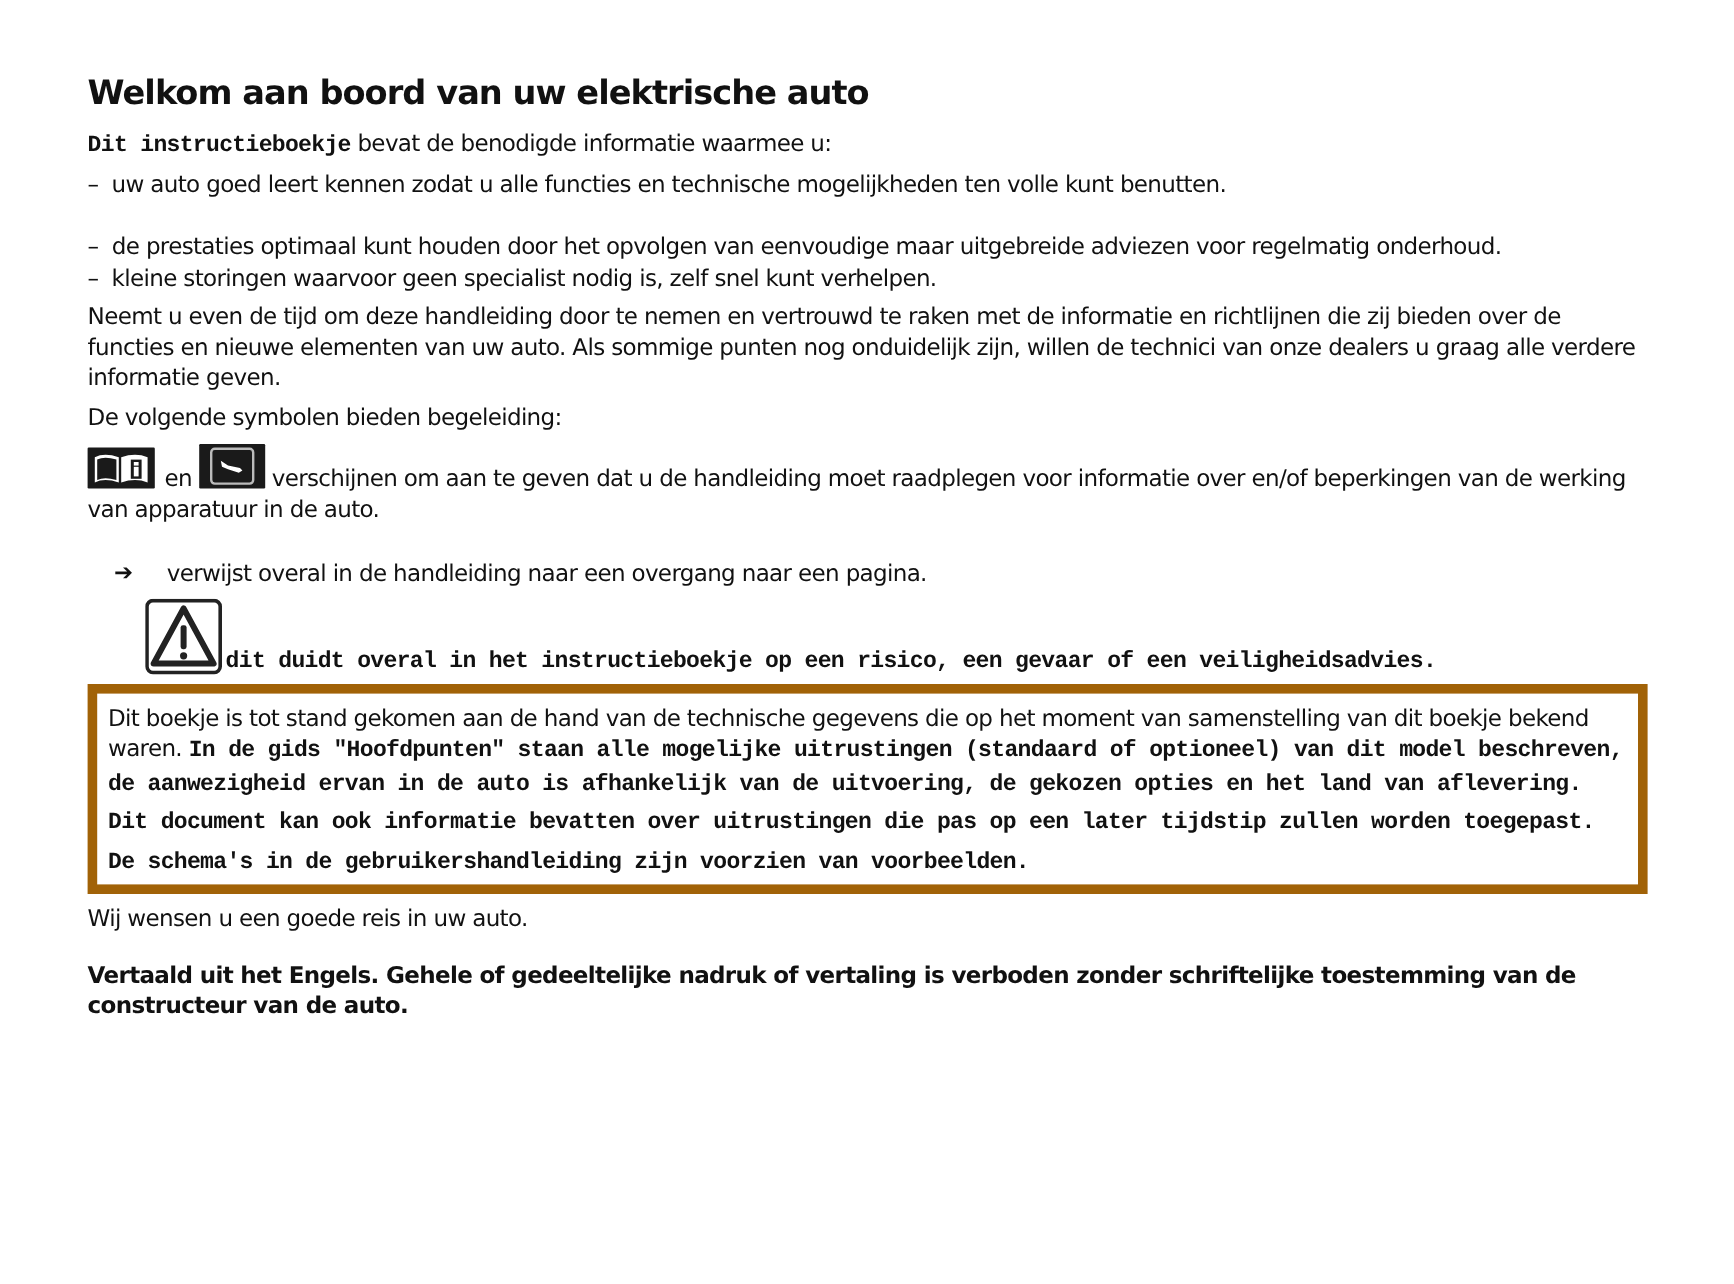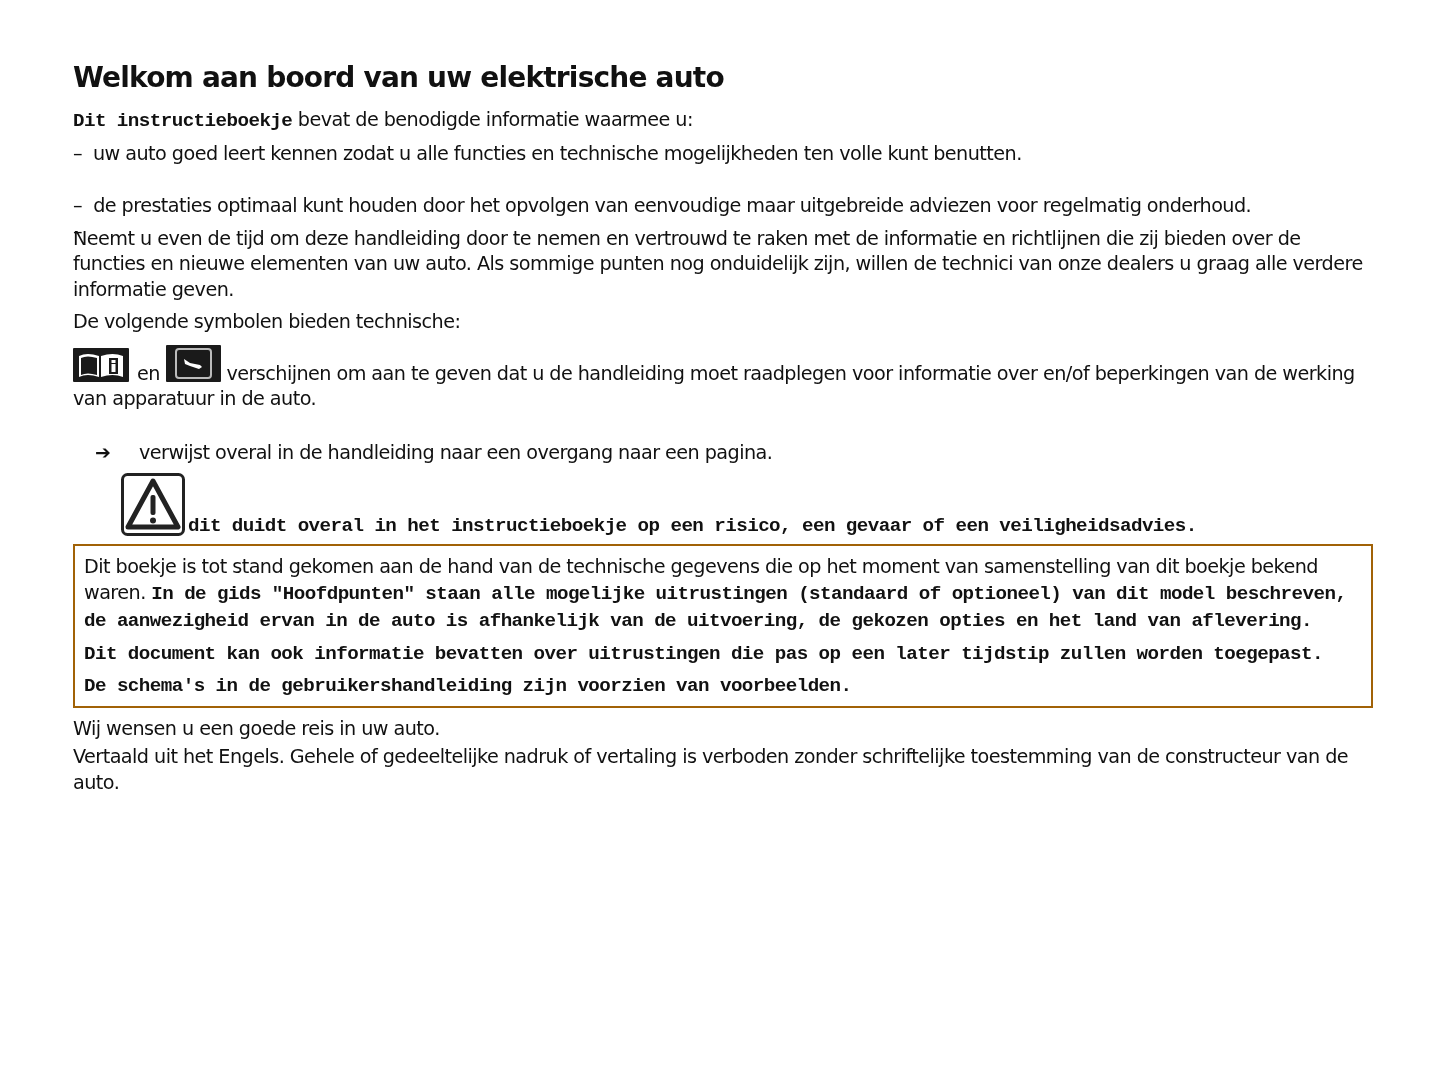--- a/index.html
+++ b/index.html
@@ -27,42 +27,42 @@
     width: 56px; height: 34px; position: relative; border-radius: 1px;
   }
   .icon-box.wrench { width: 55px; height: 37px; margin-left: 6px; }
   .icon-box svg { position: absolute; left: 0; top: 0; }
   .arrow-line { margin-top: 28px; padding-left: 22px; display: flex; align-items: center; }
   .arrow-line .arr { width: 44px; font-weight: bold; font-size: 19px; }
   .warn-line { margin-top: 8px; display: flex; align-items: flex-end; padding-left: 48px; }
   .warn-icon { width: 64px; height: 63px; display: inline-block; flex: 0 0 auto; }
   .warn-line .txt { margin-left: 3px; margin-bottom: -3px; }
   .box {
-    margin-top: 8px; border: 2px solid #a16207; padding: 8px 9px 6px 9px;
+    margin-top: 8px; border: 8px solid #a16207; padding: 8px 9px 6px 9px;
   }
   .box p + p { margin-top: 7px; }
   .after { margin-top: 8px; }
-  .after p + p { margin-top: 3px; }
+  .after p + p { margin-top: 21px; font-weight: bold; }
 </style>
 </head>
 <body>
 
 <div class="page">
   <h1>Welkom aan boord van uw elektrische auto</h1>
 
   <p class="txt intro"><span class="b">Dit instructieboekje</span><span> bevat de benodigde informatie waarmee u:</span></p>
 
   <div class="list">
     <div class="txt li"><span class="dash">–</span><span class="cont">uw auto goed leert kennen zodat u alle functies en technische mogelijkheden ten volle kunt benutten.</span></div>
     <div class="txt li" style="padding-left:0;text-indent:0;margin-top:27px;"><span>–</span>&nbsp;&nbsp;<span>de prestaties optimaal kunt houden door het opvolgen van eenvoudige maar uitgebreide adviezen voor regelmatig onderhoud.</span></div>
-    <div class="txt li"><span class="dash">–</span></div>
+    <div class="txt li"><span class="dash">–</span><span class="cont">kleine storingen waarvoor geen specialist nodig is, zelf snel kunt verhelpen.</span></div>
   </div>
 
   <p class="txt para">Neemt u even de tijd om deze handleiding door te nemen en vertrouwd te raken met de informatie en richtlijnen die zij bieden over de functies en nieuwe elementen van uw auto. Als sommige punten nog onduidelijk zijn, willen de technici van onze dealers u graag alle verdere informatie geven.</p>
-  <p class="txt para">De volgende symbolen bieden technische:</p>
+  <p class="txt para">De volgende symbolen bieden begeleiding:</p>
 
   <p class="txt sym-line">
     <span class="icon-box">
       <svg width="56" height="34" viewBox="0 0 56 34">
         <path d="M6 8 Q14 4 26 8 L26 29 Q14 25 6 29 Z" fill="#fff"></path>
         <path d="M8 10 Q14 7 24 10 L24 27 Q14 24 8 27 Z" fill="#1a1a1a"></path>
         <path d="M28 8 Q40 4 50 8 L50 29 Q40 25 28 29 Z" fill="#fff"></path>
         <rect x="36" y="10" width="9" height="16" fill="#1a1a1a"></rect>
         <rect x="38.5" y="12" width="4" height="3" fill="#fff"></rect>
         <rect x="38.5" y="16" width="4" height="8" fill="#fff"></rect>

